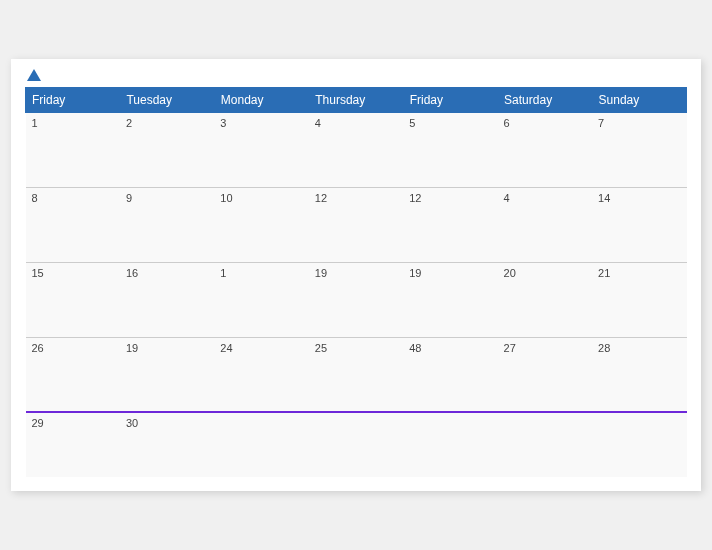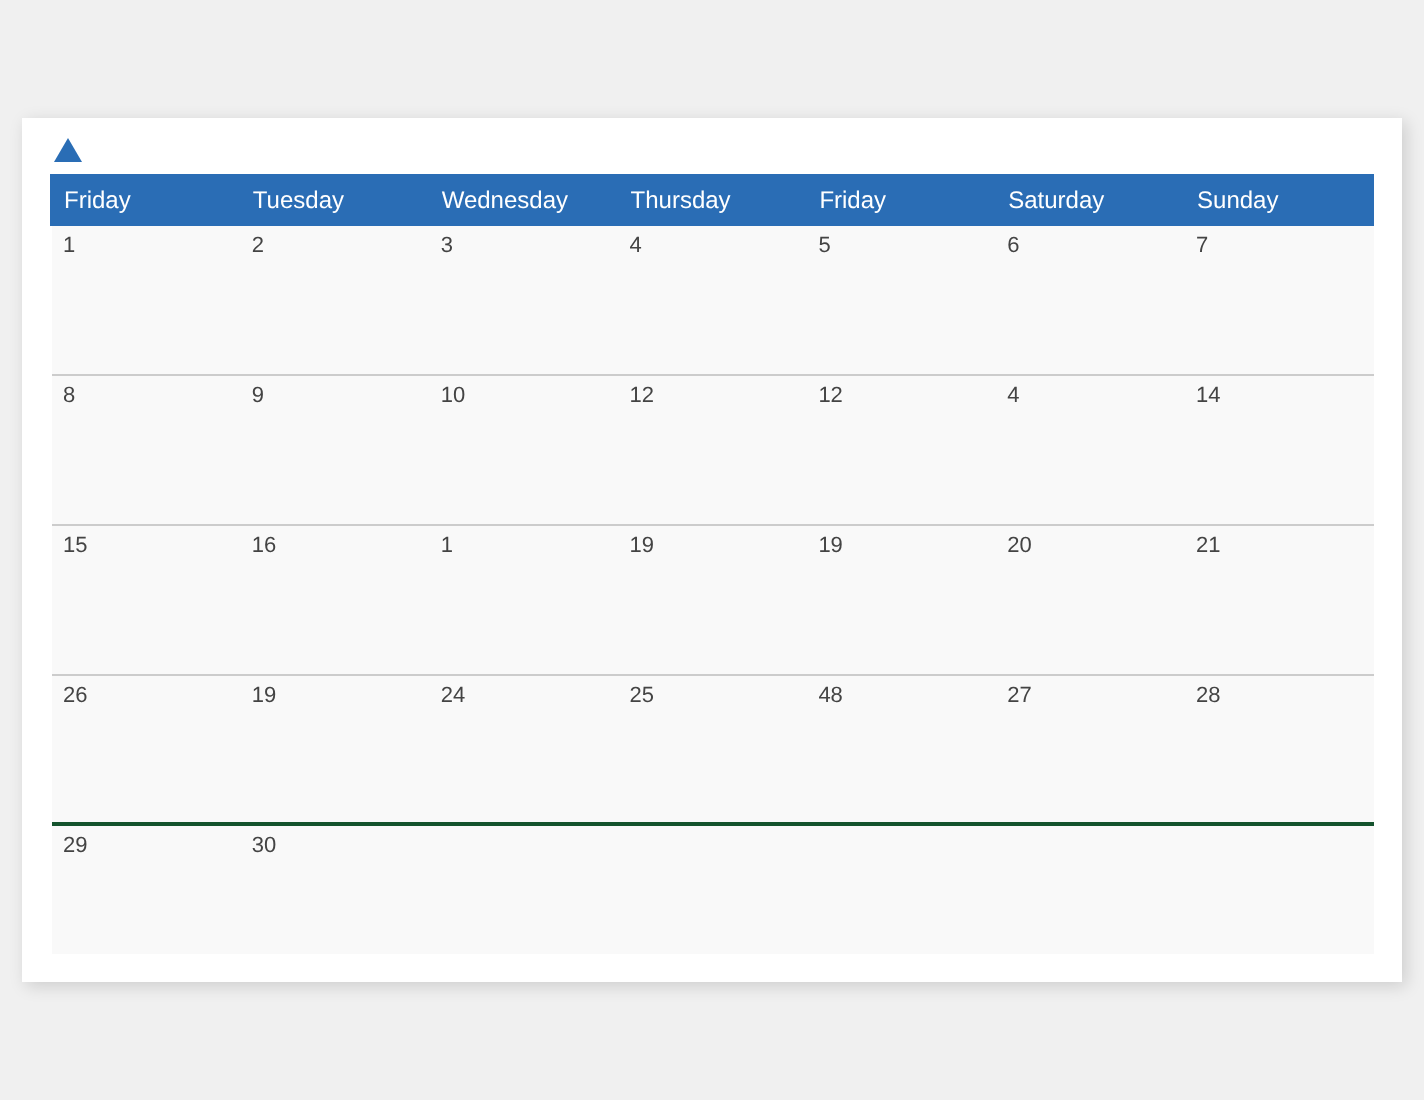--- a/index.html
+++ b/index.html
@@ -70,21 +70,21 @@
       border-top: 1px solid #ccc;
       vertical-align: top;
       padding: 4px 6px;
       height: 75px;
       font-size: 11px;
       color: #444;
       background: #f9f9f9;
       width: 14.28%;
     }
     .calendar-grid tr:last-child td {
-      border-top: 2px solid #14532d;
+      border-top: 2px solid #6d28d9;
       height: 65px;
     }
     .day-num {
       font-size: 11px;
       color: #444;
     }
     .empty-cell {
       background: #fff;
     }
   </style>
@@ -100,21 +100,21 @@
     </div>
     <div class="month-title"></div>
   </div>
 
   <table class="calendar-grid">
     <thead>
       <tr>
 
       <th>Friday</th>
           <th>Tuesday</th>
-          <th>Wednesday</th>
+          <th>Monday</th>
           <th>Thursday</th>
           <th>Friday</th>
           <th>Saturday</th>
           <th>Sunday</th>
         </tr>
     </thead>
     <tbody id="calendar-body">
     <tr>
           <td><span class="day-num">1</span></td>
           <td><span class="day-num">2</span></td>

